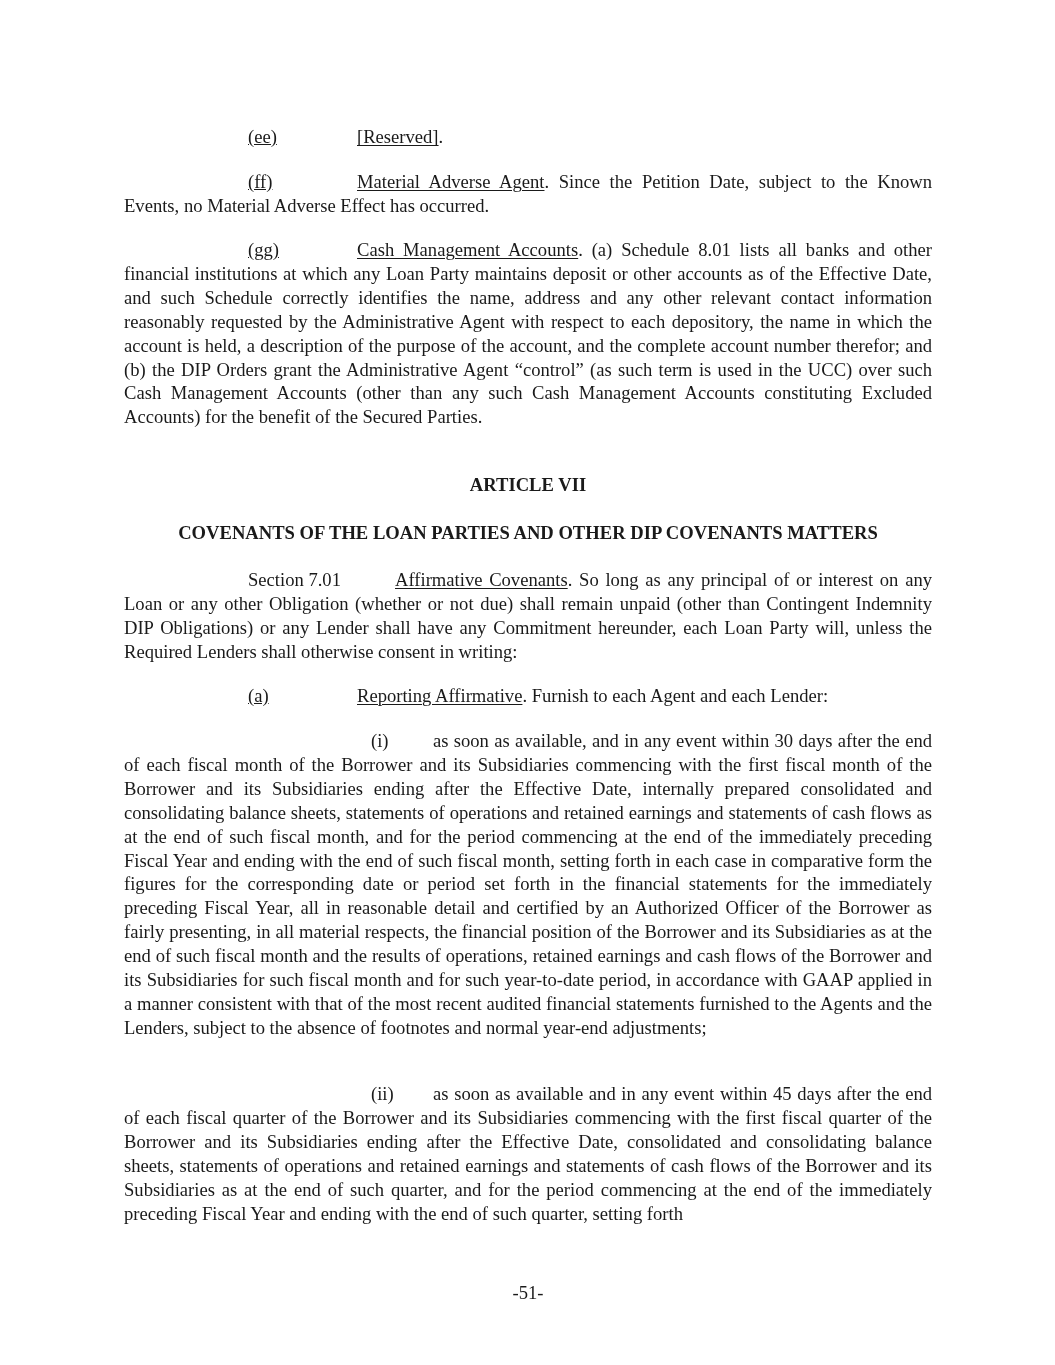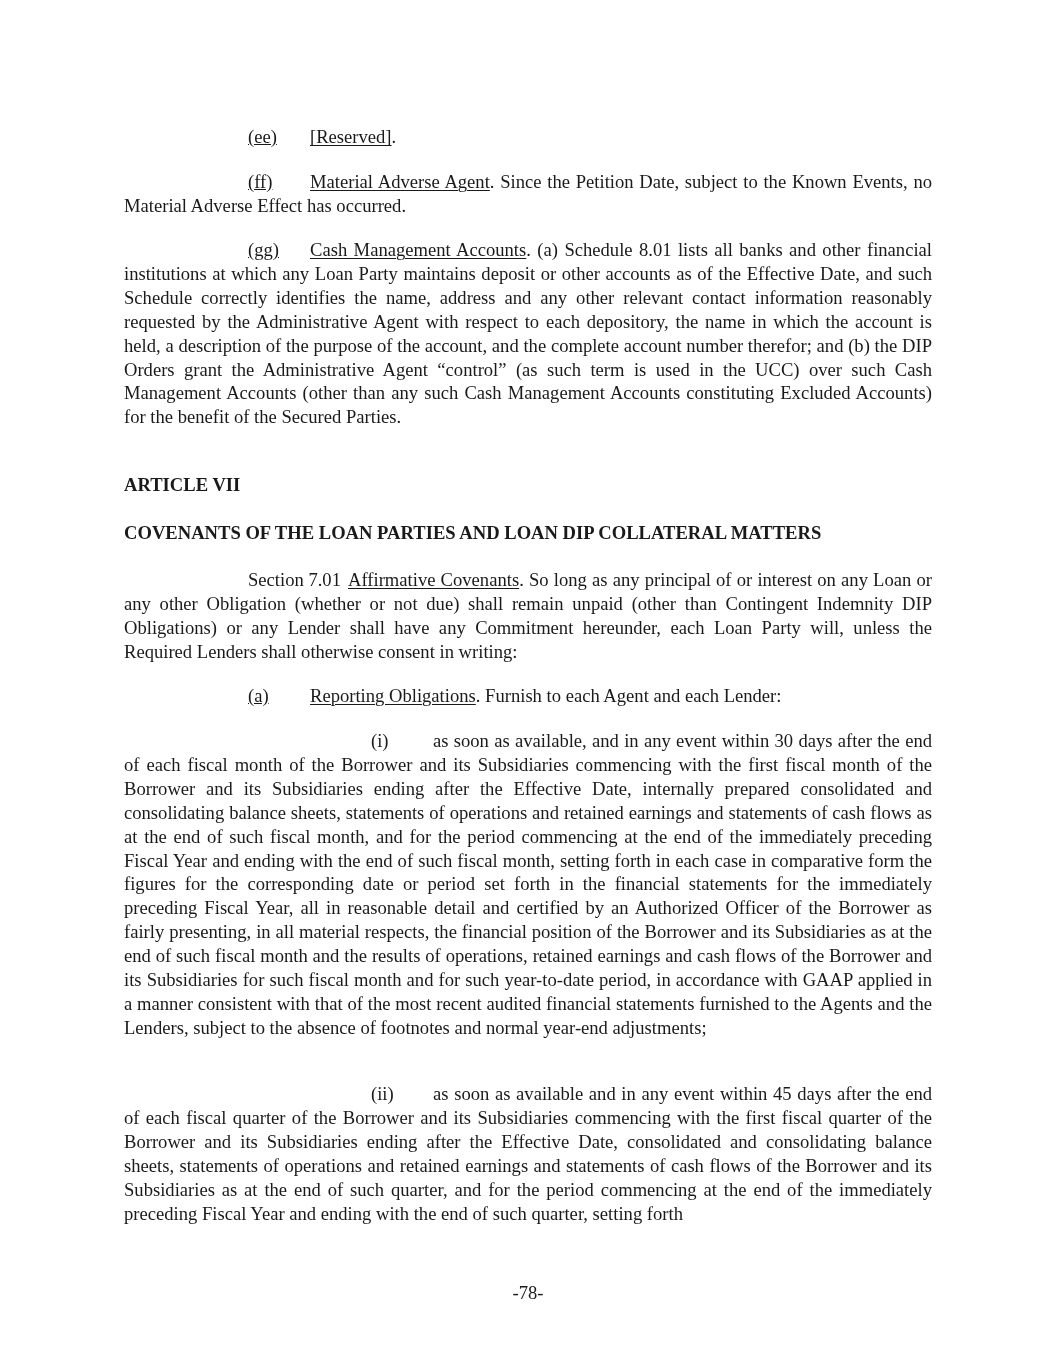--- a/index.html
+++ b/index.html
@@ -24,29 +24,29 @@
       width: 808px;
     }
     .block {
       position: absolute;
       left: 0;
       width: 808px;
       text-align: justify;
       text-justify: inter-word;
       margin: 0;
     }
-    .u { text-decoration: underline; text-underline-offset: 2px; text-decoration-thickness: 1px; }
+    .u { text-decoration: underline; text-underline-offset: 2px; text-decoration-thickness: 1px; margin-left: 47px; }
     .lbl1 { display: inline-block; width: 62px; text-decoration: underline; }
     .ind1 { display: inline-block; width: 124px; }
     .ind2 { display: inline-block; width: 247px; }
     .center {
       position: absolute;
       left: 0;
       width: 808px;
-      text-align: left;
+      text-align: center;
       font-weight: bold;
       margin: 0;
     }
     .footer {
       position: absolute;
       left: 0;
       width: 808px;
       text-align: center;
       margin: 0;
     }
@@ -57,25 +57,25 @@
 
 <div class="page">
 
   <p class="block" style="top:125px;"><span class="ind1"></span><span class="lbl1">(ee)</span><span class="u">[Reserved]</span><span>.</span></p>
 
   <p class="block" style="top:170px;"><span class="ind1"></span><span class="lbl1">(ff)</span><span class="u">Material Adverse Agent</span><span>. Since the Petition Date, subject to the Known Events, no Material Adverse Effect has occurred.</span></p>
 
   <p class="block" style="top:238px;"><span class="ind1"></span><span class="lbl1">(gg)</span><span class="u">Cash Management Accounts</span><span>. (a) Schedule 8.01 lists all banks and other financial institutions at which any Loan Party maintains deposit or other accounts as of the Effective Date, and such Schedule correctly identifies the name, address and any other relevant contact information reasonably requested by the Administrative Agent with respect to each depository, the name in which the account is held, a description of the purpose of the account, and the complete account number therefor; and (b) the DIP Orders grant the Administrative Agent “control” (as such term is used in the UCC) over such Cash Management Accounts (other than any such Cash Management Accounts constituting Excluded Accounts) for the benefit of the Secured Parties.</span></p>
 
   <p class="center" style="top:473px;">ARTICLE VII</p>
-  <p class="center" style="top:521px;">COVENANTS OF THE LOAN PARTIES AND LOAN DIP COLLATERAL MATTERS</p>
+  <p class="center" style="top:521px;">COVENANTS OF THE LOAN PARTIES AND OTHER DIP COVENANTS MATTERS</p>
 
   <p class="block" style="top:568px;"><span class="ind1"></span><span style="display:inline-block;width:62px;white-space:nowrap;">Section 7.01</span><span style="display:inline-block;width:38px;"></span><span class="u">Affirmative Covenants</span><span>.  So long as any principal of or interest on any Loan or any other Obligation (whether or not due) shall remain unpaid (other than Contingent Indemnity DIP Obligations) or any Lender shall have any Commitment hereunder, each Loan Party will, unless the Required Lenders shall otherwise consent in writing:</span></p>
 
-  <p class="block" style="top:684px;"><span class="ind1"></span><span class="lbl1">(a)</span><span class="u">Reporting Obligations</span><span>.  Furnish to each Agent and each Lender:</span></p>
+  <p class="block" style="top:684px;"><span class="ind1"></span><span class="lbl1">(a)</span><span class="u">Reporting Affirmative</span><span>.  Furnish to each Agent and each Lender:</span></p>
 
   <p class="block" style="top:729px;"><span class="ind2"></span><span style="display:inline-block;width:0;"></span><span style="display:inline-block;width:0;"></span><span style="display:inline-block;width:0;"></span><span style="display:inline-block;width:0;"></span><span style="display:inline-block;width:0;"></span><span style="display:inline-block;width:62px;">(i)</span><span>as soon as available, and in any event within 30 days after the end of each fiscal month of the Borrower and its Subsidiaries commencing with the first fiscal month of the Borrower and its Subsidiaries ending after the Effective Date, internally prepared consolidated and consolidating balance sheets, statements of operations and retained earnings and statements of cash flows as at the end of such fiscal month, and for the period commencing at the end of the immediately preceding Fiscal Year and ending with the end of such fiscal month, setting forth in each case in comparative form the figures for the corresponding date or period set forth in the financial statements for the immediately preceding Fiscal Year, all in reasonable detail and certified by an Authorized Officer of the Borrower as fairly presenting, in all material respects, the financial position of the Borrower and its Subsidiaries as at the end of such fiscal month and the results of operations, retained earnings and cash flows of the Borrower and its Subsidiaries for such fiscal month and for such year-to-date period, in accordance with GAAP applied in a manner consistent with that of the most recent audited financial statements furnished to the Agents and the Lenders, subject to the absence of footnotes and normal year-end adjustments;</span></p>
 
   <p class="block" style="top:1082px;"><span class="ind2"></span><span style="display:inline-block;width:62px;">(ii)</span><span class="last-line-justify">as soon as available and in any event within 45 days after the end of each fiscal quarter of the Borrower and its Subsidiaries commencing with the first fiscal quarter of the Borrower and its Subsidiaries ending after the Effective Date, consolidated and consolidating balance sheets, statements of operations and retained earnings and statements of cash flows of the Borrower and its Subsidiaries as at the end of such quarter, and for the period commencing at the end of the immediately preceding Fiscal Year and ending with the end of such quarter, setting forth</span></p>
 
-  <p class="footer" style="top:1281px;">-78-</p>
+  <p class="footer" style="top:1281px;">-51-</p>
 
 </div>
 
 </body></html>

